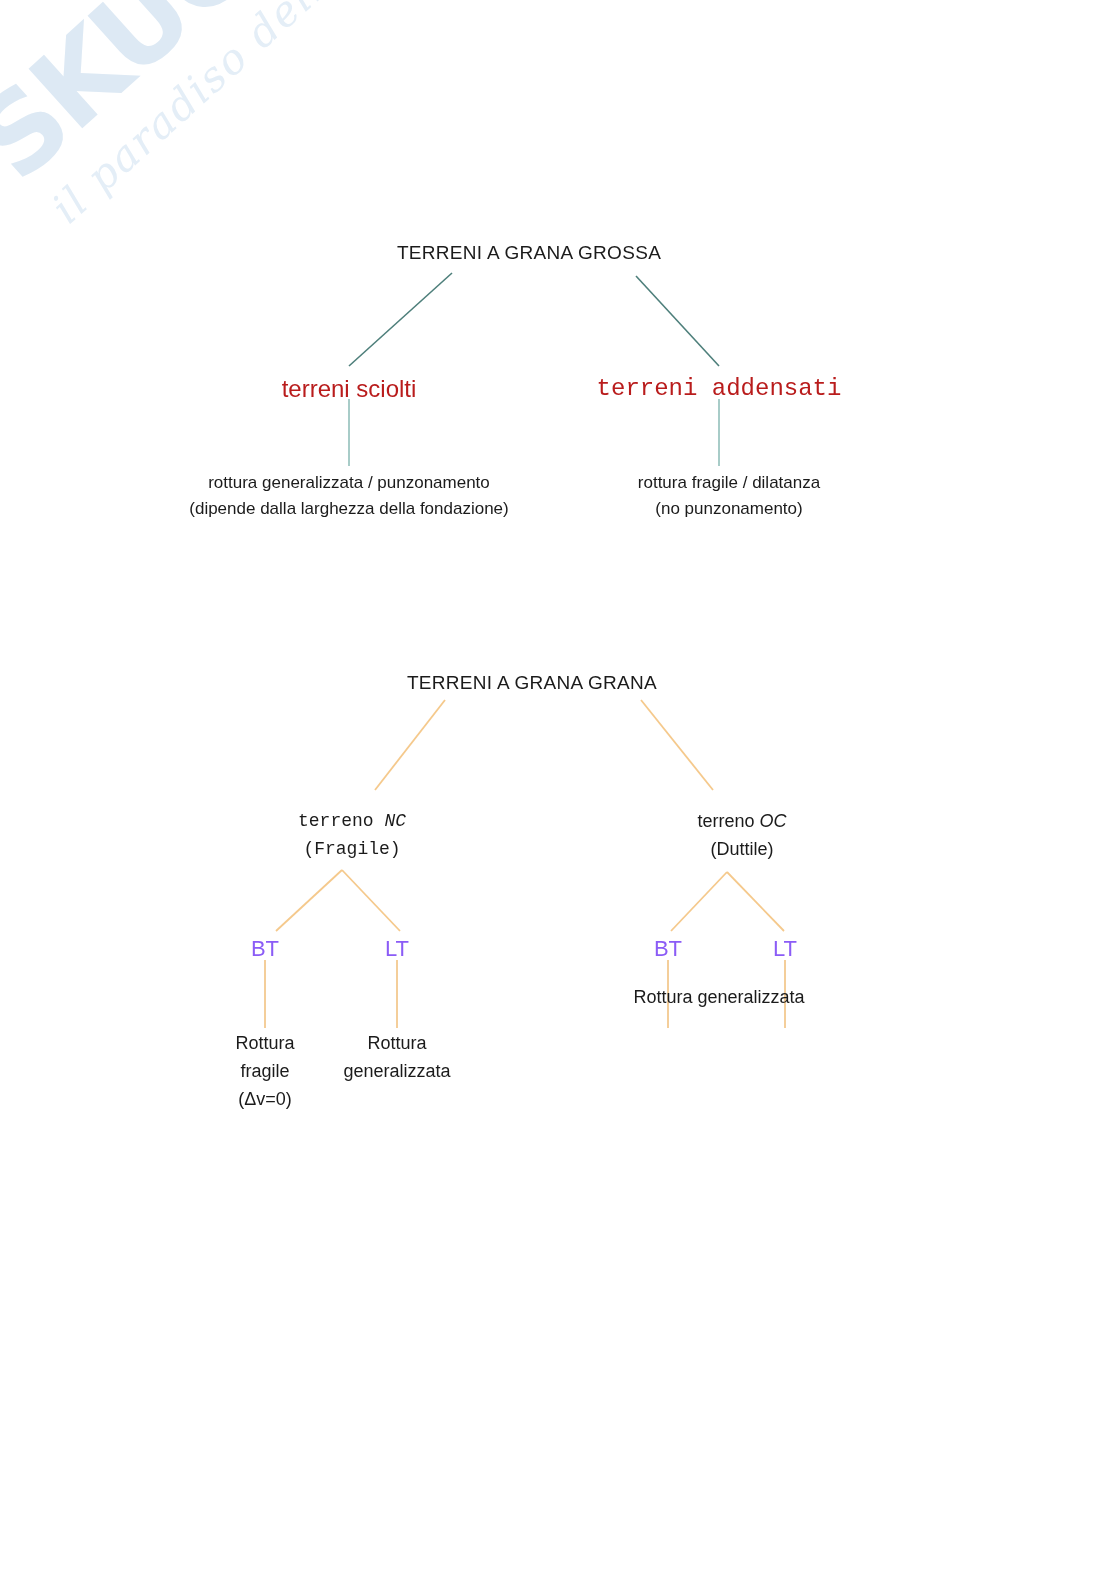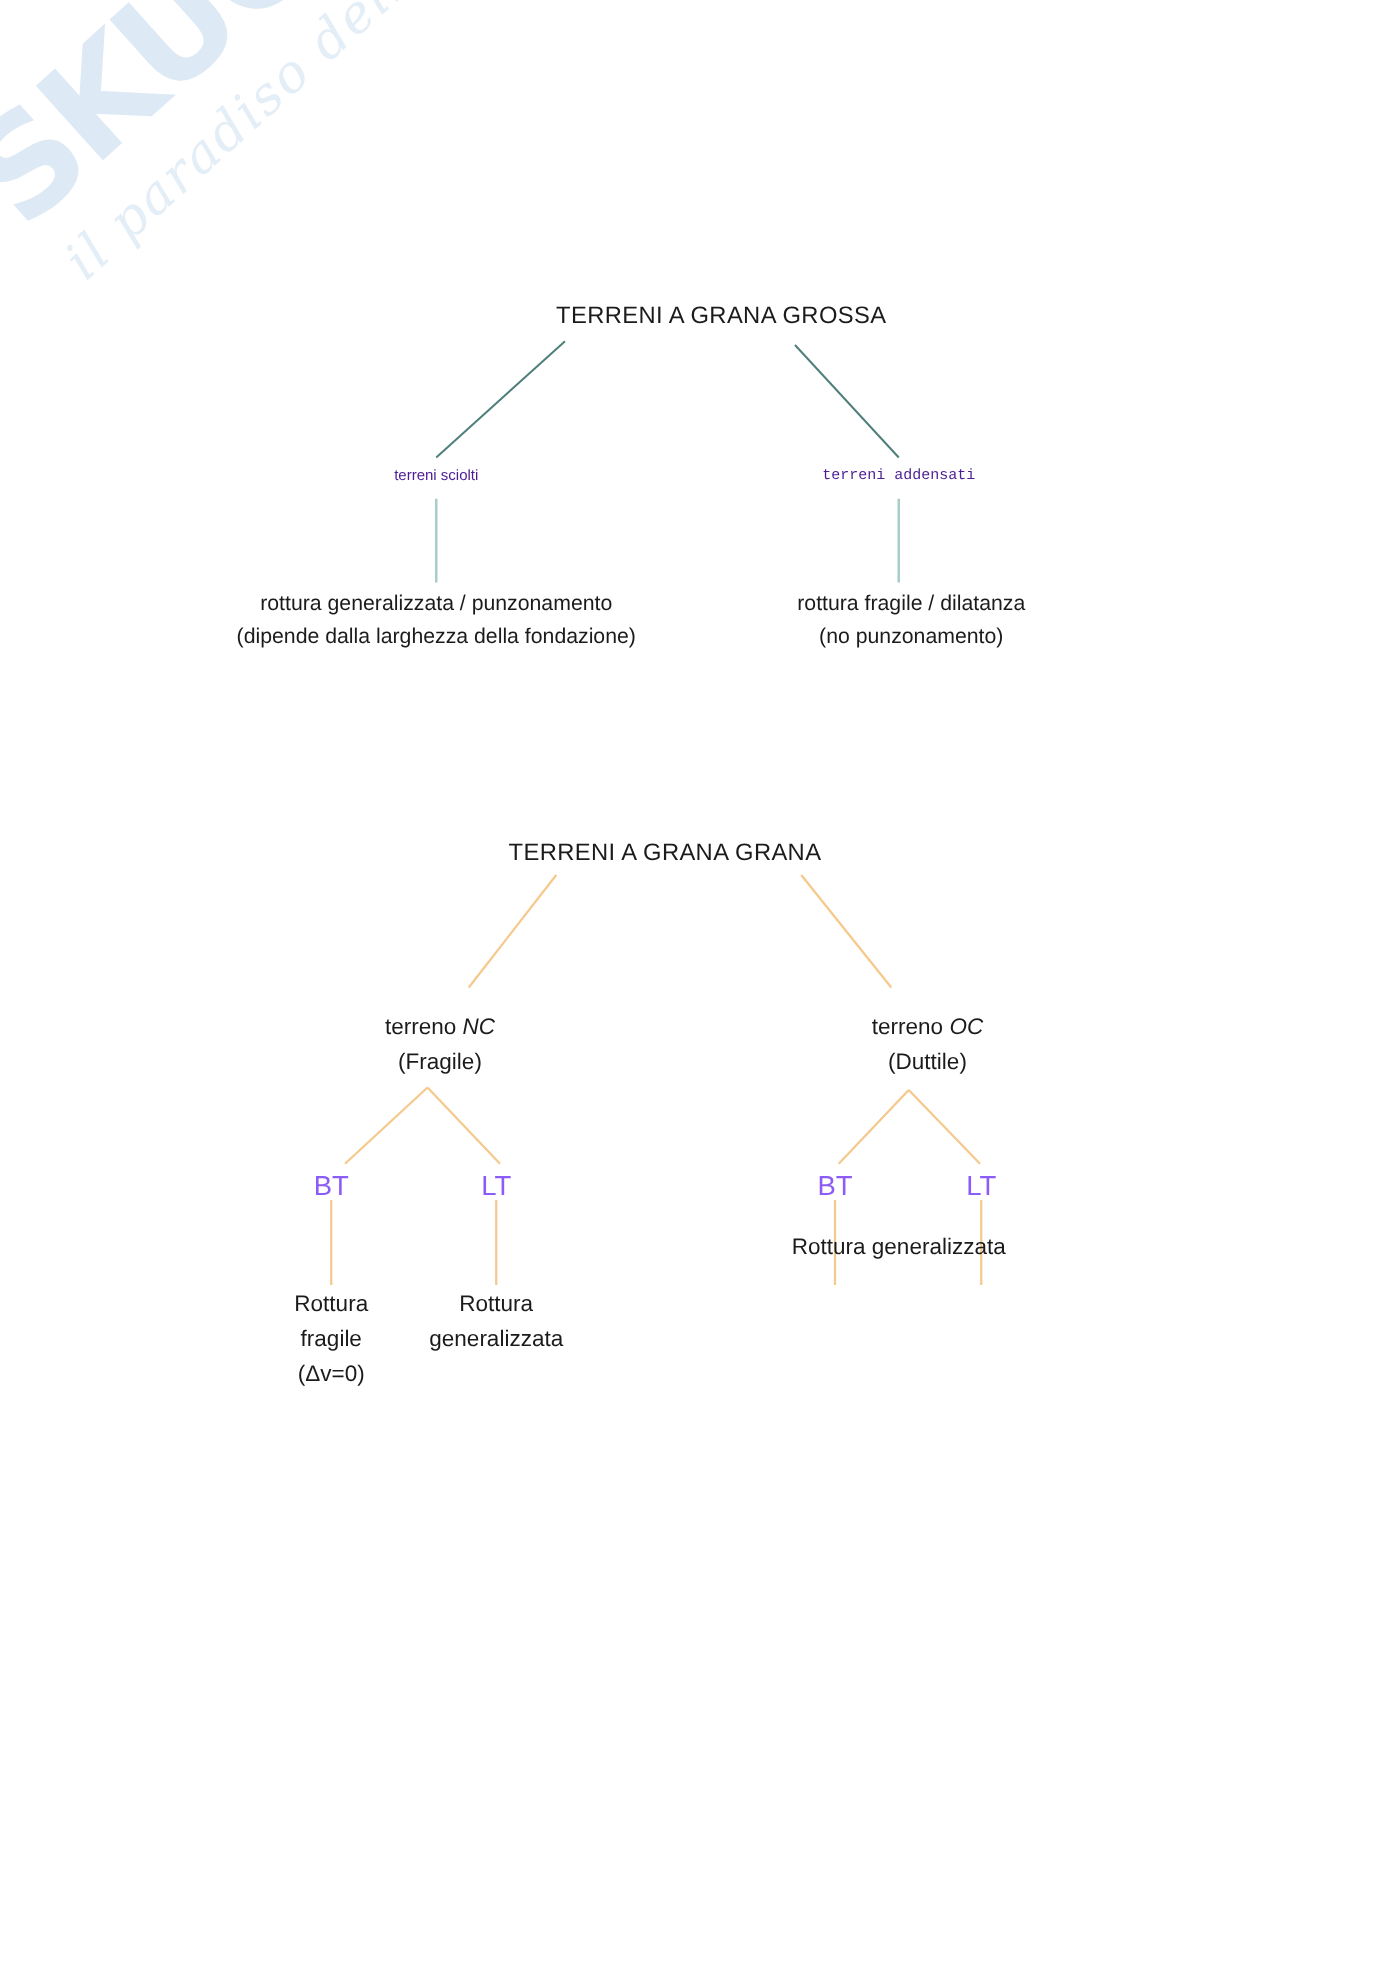--- a/index.html
+++ b/index.html
@@ -72,22 +72,22 @@
     text-align: center;
     white-space: nowrap;
     line-height: 1.42;
   }
   .node-root {
     font-size: 19px;
     letter-spacing: 0.3px;
     color: #1b1b1b;
   }
   .node-mid {
-    font-size: 12px;
-    color: #4c1d95;
+    font-size: 24px;
+    color: #b91c1c;
   }
   .node-small {
     font-size: 22px;
     color: #8b5cf6;
   }
   .node-leaf-wrap {
     position: absolute;
     text-align: center;
     line-height: 1.55;
     font-size: 18px;
@@ -133,21 +133,21 @@
       <line x1="727" y1="872" x2="671" y2="931" stroke="#f5c98c" stroke-width="1.8"></line>
       <line x1="727" y1="872" x2="784" y2="931" stroke="#f5c98c" stroke-width="1.8"></line>
 
       <line x1="265" y1="960" x2="265" y2="1028" stroke="#f3c98f" stroke-width="1.8"></line>
       <line x1="397" y1="960" x2="397" y2="1028" stroke="#f3c98f" stroke-width="1.8"></line>
       <line x1="668" y1="960" x2="668" y2="1028" stroke="#f3c98f" stroke-width="1.8"></line>
       <line x1="785" y1="960" x2="785" y2="1028" stroke="#f3c98f" stroke-width="1.8"></line>
     </g>
   </svg>
 
-  <div class="node node-root center-x" style="left:529px; top:240px;margin-left:48px;">
+  <div class="node node-root center-x" style="left:529px; top:240px;">
     <span>TERRENI A GRANA GROSSA</span>
   </div>
 
   <div class="node node-mid center-x" style="left:349px; top:372px;">
     <span>terreni sciolti</span>
   </div>
 
   <div class="node node-mid center-x" style="left:719px; top:372px;font-family:Liberation Mono, monospace;">
     <span>terreni addensati</span>
   </div>
@@ -159,21 +159,21 @@
 
   <div class="node-leaf-wrap center-x" style="left:729px; top:470px; font-size:17px;">
     <div>rottura fragile / dilatanza</div>
     <div>(no punzonamento)</div>
   </div>
 
   <div class="node node-root center-x" style="left:532px; top:670px;">
     <span>TERRENI A GRANA GRANA</span>
   </div>
 
-  <div class="node-leaf-wrap center-x" style="left:352px; top:808px;">
+  <div class="node-leaf-wrap center-x" style="left:352px; top:808px;font-family:Liberation Mono, monospace;">
     <div>
       <span>terreno </span><em class="var">NC</em>
     </div>
     <div>(Fragile)</div>
   </div>
 
   <div class="node-leaf-wrap center-x" style="left:742px; top:808px;text-align:center;">
     <div>
       <span>terreno </span><em class="var">OC</em>
     </div>

